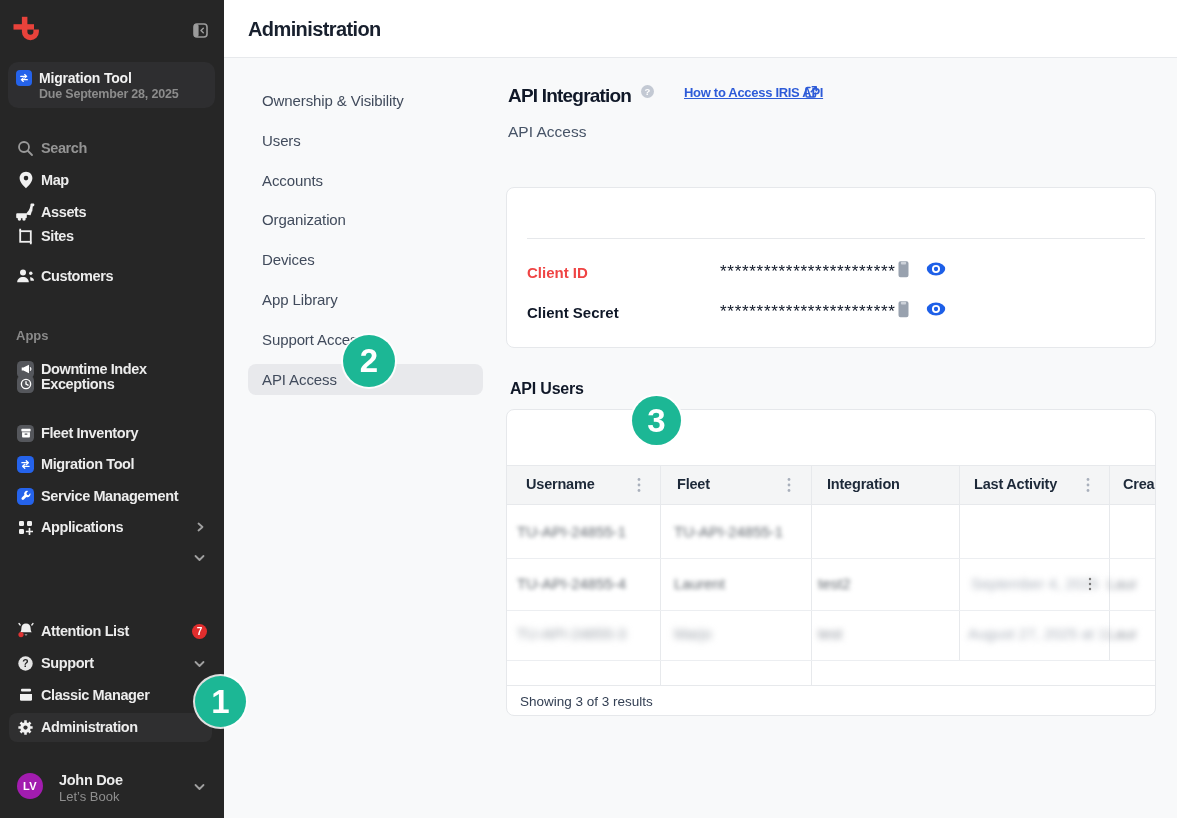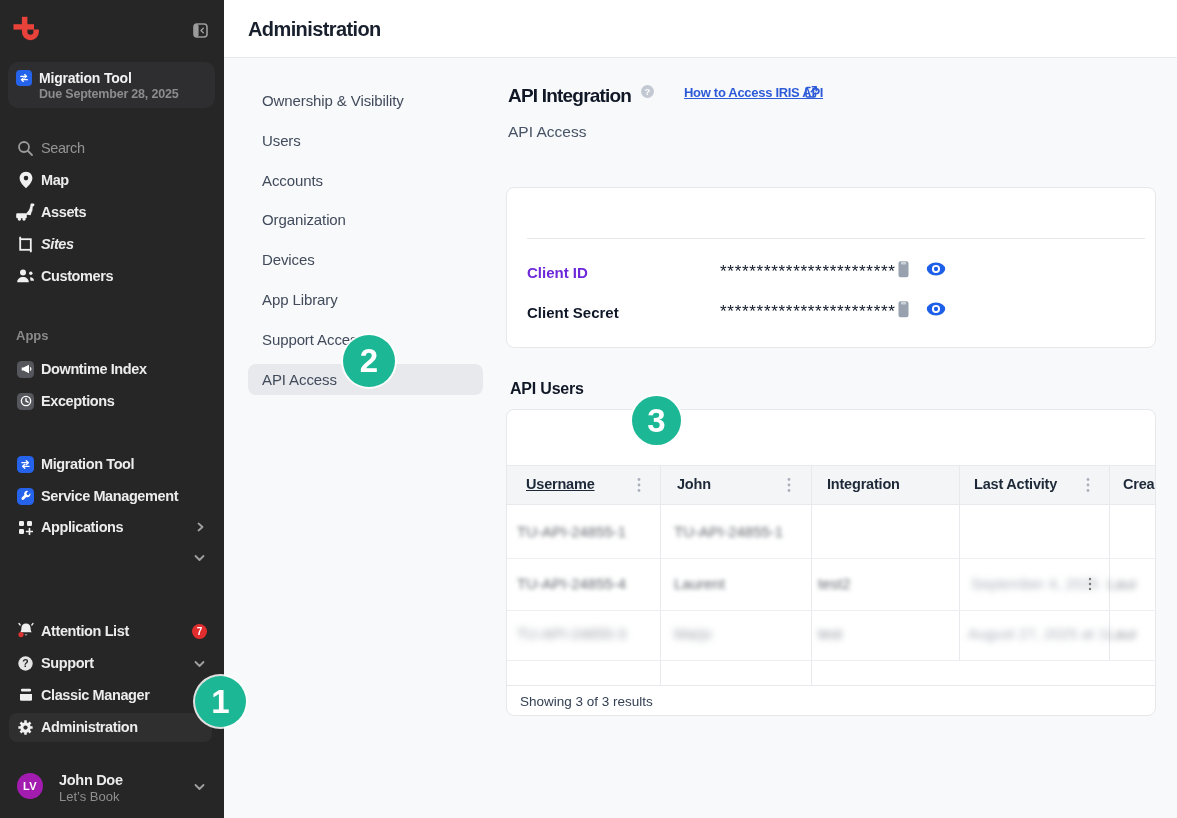--- a/index.html
+++ b/index.html
@@ -60,21 +60,21 @@
   <div class="abs" style="left:39px;top:70px;font-size:14px;font-weight:700;color:#f2f2f2;letter-spacing:-0.2px;">Migration Tool</div>
   <div class="abs" style="left:39px;top:87px;font-size:12.5px;font-weight:600;color:#8c8c8c;letter-spacing:-0.2px;">Due September 28, 2025</div>
 
   <div class="srow" style="top:132px;">
     <span class="ic">
         <svg width="17" height="17" viewBox="0 0 17 17">
           <circle cx="7" cy="7" r="5" fill="none" stroke="#9a9a9a" stroke-width="1.8"></circle>
           <path d="M11 11 L15 15" stroke="#9a9a9a" stroke-width="1.8" stroke-linecap="round"></path>
         </svg>
       </span>
-    <span class="lb gray" style="font-weight:400;">Search</span>
+    <span class="lb gray" style="font-weight:700;">Search</span>
   </div>
   <div class="srow" style="top:164px;">
     <span class="ic">
         <svg width="16" height="18" viewBox="0 0 16 18">
           <path d="M8 0.8 C4.4 0.8 1.6 3.6 1.6 7.2 c0 4.8 6.4 10 6.4 10 s6.4-5.2 6.4-10 C14.4 3.6 11.6 0.8 8 0.8 z M8 9.4 a2.3 2.3 0 1 1 0-4.6 a2.3 2.3 0 0 1 0 4.6 z" fill="#f0f0f0"></path>
         </svg>
       </span>
     <span class="lb">Map</span>
   </div>
   <div class="srow" style="top:196px;justify-content:flex-end;">
@@ -83,21 +83,21 @@
           <path d="M1.2 10.2 h8.6 a1 1 0 0 1 1 1 v3 a1 1 0 0 1 -1 1 h-8.6 a1 1 0 0 1 -1-1 v-3 a1 1 0 0 1 1-1 z" fill="#f0f0f0"></path>
           <circle cx="3.4" cy="16" r="1.7" fill="#f0f0f0"></circle>
           <circle cx="8" cy="16" r="1.7" fill="#f0f0f0"></circle>
           <path d="M9.5 11.5 L14 5.8 l2.2 1.4 -1.6 5 z" fill="#f0f0f0"></path>
           <path d="M13.2 7 L14.6 2.2 h2.4 l-0.8 6.2 z" fill="#f0f0f0"></path>
           <rect x="14.6" y="0.6" width="3.6" height="2.6" rx="0.7" fill="#f0f0f0"></rect>
         </svg>
       </span>
     <span class="lb">Assets</span>
   </div>
-  <div class="srow" style="top:228px;font-style:italic;">
+  <div class="srow" style="top:220px;">
     <span class="ic">
         <svg width="17" height="17" viewBox="0 0 17 17">
           <rect x="3.2" y="3.2" width="10.6" height="10.6" fill="none" stroke="#f0f0f0" stroke-width="1.8"></rect>
           <path d="M3.2 0.8 v2.4 M13.8 16.2 v-2.4" stroke="#f0f0f0" stroke-width="1.8"></path>
         </svg>
       </span>
     <span class="lb">Sites</span>
   </div>
   <div class="srow" style="top:260px;">
     <span class="ic">
@@ -116,30 +116,42 @@
     <span class="ic">
         <span class="appic g">
           <svg width="12" height="12" viewBox="0 0 14 14">
             <path d="M2 5.2 h2 L10.5 2 v10 L4 8.8 H2 z" fill="#fff"></path>
             <path d="M11.8 5 a3 3 0 0 1 0 4" stroke="#fff" stroke-width="1.3" fill="none"></path>
           </svg>
         </span>
       </span>
     <span class="lb">Downtime Index</span>
   </div>
-  <div class="srow" style="top:385px;text-align:right;">
+  <div class="srow" style="top:368px;text-align:right;">
     <span class="ic">
         <span class="appic g">
           <svg width="12" height="12" viewBox="0 0 14 14">
             <circle cx="7" cy="7" r="5.4" fill="none" stroke="#fff" stroke-width="1.6"></circle>
             <path d="M7 4.2 V7 L9.4 8.4" stroke="#fff" stroke-width="1.6" fill="none" stroke-linecap="round"></path>
           </svg>
         </span>
       </span>
     <span class="lb">Exceptions</span>
+  </div>
+  <div class="srow" style="top:417px;">
+    <span class="ic">
+        <span class="appic g">
+          <svg width="12" height="12" viewBox="0 0 14 14">
+            <rect x="1.6" y="2" width="10.8" height="3.2" rx="0.8" fill="#fff"></rect>
+            <path d="M2.4 6.2 h9.2 v5 a1 1 0 0 1 -1 1 H3.4 a1 1 0 0 1 -1-1 z" fill="#fff"></path>
+            <rect x="5.2" y="7.6" width="3.6" height="1.4" rx="0.7" fill="#55575c"></rect>
+          </svg>
+        </span>
+      </span>
+    <span class="lb">Fleet Inventory</span>
   </div>
   <div class="srow" style="top:448px;">
     <span class="ic">
         <span class="appic b">
           <svg width="13" height="13" viewBox="0 0 18 18">
             <path d="M4 6.5 H12 M10 3.8 L13 6.5 L10 9.2" stroke="#fff" stroke-width="1.8" fill="none" stroke-linecap="round" stroke-linejoin="round"></path>
             <path d="M14 11.5 H6 M8 8.8 L5 11.5 L8 14.2" stroke="#fff" stroke-width="1.8" fill="none" stroke-linecap="round" stroke-linejoin="round"></path>
           </svg>
         </span>
       </span>
@@ -249,21 +261,21 @@
 <div class="abs" style="left:641px;top:85px;width:13px;height:13px;border-radius:50%;background:#c3c9d3;color:#fff;font-size:9.5px;font-weight:700;display:flex;align-items:center;justify-content:center;">?</div>
 <div class="abs" style="left:664px;top:85px;font-size:13px;font-weight:600;color:#2d5bd8;text-decoration:underline;letter-spacing:-0.3px;padding-left:20px;">How to Access IRIS API</div>
 <svg class="abs" style="left:804px;top:85px;" width="14" height="14" viewBox="0 0 14 14">
     <path d="M6 2.5 H3.4 A1.4 1.4 0 0 0 2 3.9 V10.6 A1.4 1.4 0 0 0 3.4 12 H10.1 A1.4 1.4 0 0 0 11.5 10.6 V8" fill="none" stroke="#2d5bd8" stroke-width="1.6" stroke-linecap="round"></path>
     <path d="M8.3 1.8 H12.2 V5.7 M12 2 L7.2 6.8" fill="none" stroke="#2d5bd8" stroke-width="1.6" stroke-linecap="round" stroke-linejoin="round"></path>
   </svg>
 <div class="abs" style="left:508px;top:123px;font-size:15.5px;color:#475467;">API Access</div>
 
 <div class="card" style="left:506px;top:187px;width:650px;height:161px;">
   <div class="abs" style="left:20px;top:50px;width:618px;border-top:1px solid #e6e8eb;"></div>
-  <div class="abs" style="left:20px;top:76px;font-size:15px;font-weight:700;color:#6d28d9;">Client ID</div>
+  <div class="abs" style="left:20px;top:76px;font-size:15px;font-weight:700;color:#ef4444;">Client ID</div>
   <div class="abs" style="left:213px;top:74px;font-size:17px;color:#101828;letter-spacing:0.7px;">************************</div>
   <svg class="abs" style="left:389px;top:72px;" width="15" height="19" viewBox="0 0 15 19">
       <path d="M4.5 1.2 h6 a2 2 0 0 1 2 2 v12 a2 2 0 0 1 -2 2 h-6 a2 2 0 0 1 -2 -2 v-12 a2 2 0 0 1 2 -2 z" fill="#98a1ae"></path>
       <rect x="4.9" y="1.8" width="5.2" height="2.6" rx="1" fill="#cdd2d9"></rect>
     </svg>
   <svg class="abs" style="left:419px;top:74px;" width="20" height="14" viewBox="0 0 20 14">
       <ellipse cx="10" cy="7" rx="9.2" ry="6.4" fill="#1d5fe8"></ellipse>
       <circle cx="10" cy="7" r="3.1" fill="none" stroke="#fff" stroke-width="1.9"></circle>
     </svg>
   <div class="abs" style="left:20px;top:116px;font-size:15px;font-weight:700;color:#101828;">Client Secret</div>
@@ -275,22 +287,22 @@
   <svg class="abs" style="left:419px;top:114px;" width="20" height="14" viewBox="0 0 20 14">
       <ellipse cx="10" cy="7" rx="9.2" ry="6.4" fill="#1d5fe8"></ellipse>
       <circle cx="10" cy="7" r="3.1" fill="none" stroke="#fff" stroke-width="1.9"></circle>
     </svg>
 </div>
 
 <div class="abs" style="left:510px;top:380px;font-size:16px;font-weight:700;color:#101828;letter-spacing:-0.2px;">API Users</div>
 <div class="card" style="left:506px;top:409px;width:650px;height:307px;overflow:hidden;">
 
   <div class="abs" style="left:0;top:55px;width:650px;height:40px;background:#f4f5f6;border-top:1px solid #e7e9ec;border-bottom:1px solid #e7e9ec;"></div>
-  <div class="abs" style="left:19px;top:66px;font-size:14.5px;font-weight:600;color:#1d2939;letter-spacing:-0.2px;text-decoration:underline;">Username</div>
-  <div class="abs" style="left:170px;top:66px;font-size:14.5px;font-weight:600;color:#1d2939;letter-spacing:-0.2px;">John</div>
+  <div class="abs" style="left:19px;top:66px;font-size:14.5px;font-weight:600;color:#1d2939;letter-spacing:-0.2px;">Username</div>
+  <div class="abs" style="left:170px;top:66px;font-size:14.5px;font-weight:600;color:#1d2939;letter-spacing:-0.2px;">Fleet</div>
   <div class="abs" style="left:320px;top:66px;font-size:14.5px;font-weight:600;color:#1d2939;letter-spacing:-0.2px;">Integration</div>
   <div class="abs" style="left:467px;top:66px;font-size:14.5px;font-weight:600;color:#1d2939;letter-spacing:-0.2px;">Last Activity</div>
   <div class="abs" style="left:616px;top:66px;font-size:14.5px;font-weight:600;color:#1d2939;letter-spacing:-0.2px;">Crea</div>
 
   <svg class="abs" style="left:130px;top:67px;" width="4" height="16" viewBox="0 0 4 16">
       <circle cx="2" cy="2.5" r="1.4" fill="#a9b0bc"></circle>
       <circle cx="2" cy="8" r="1.4" fill="#a9b0bc"></circle>
       <circle cx="2" cy="13.5" r="1.4" fill="#a9b0bc"></circle>
     </svg>
   <svg class="abs" style="left:280px;top:67px;" width="4" height="16" viewBox="0 0 4 16">

